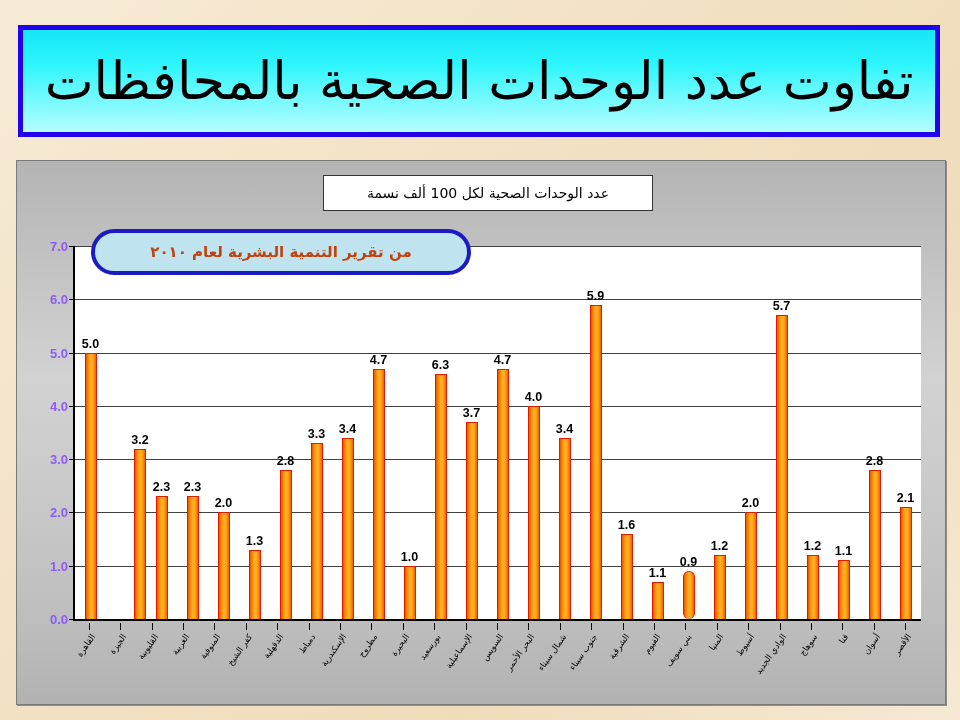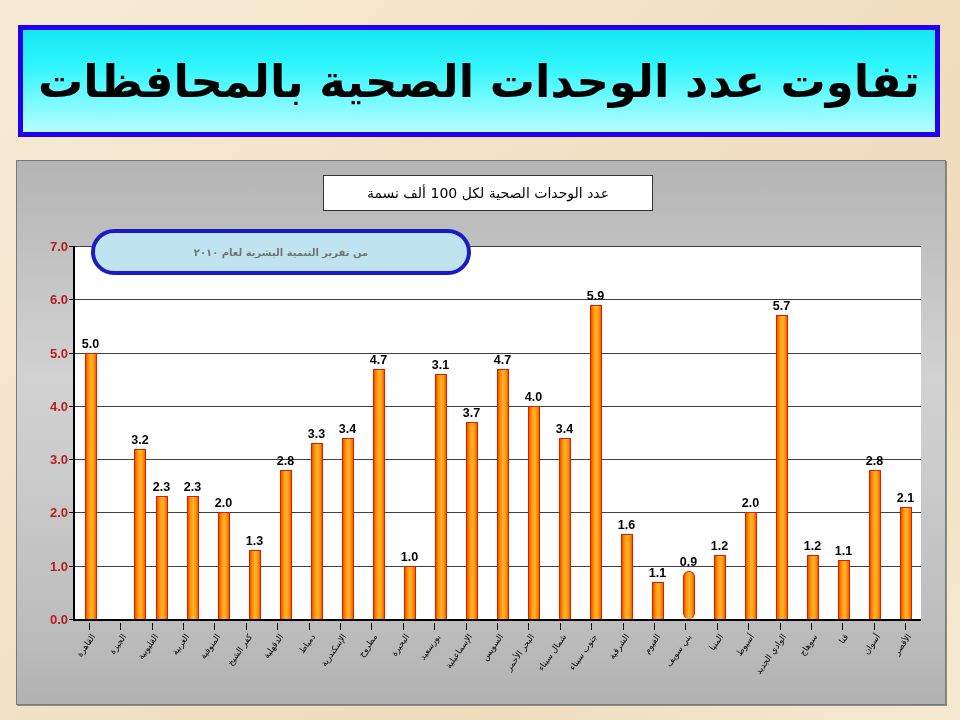--- a/index.html
+++ b/index.html
@@ -21,21 +21,21 @@
     background:#2200ee;
     padding:5px;box-sizing:border-box;
   }
   #title-inner{
     width:100%;height:100%;
     background:linear-gradient(180deg,#15e7f5 0%,#2ff6fd 35%,#7dfbff 72%,#b6fdff 100%);
     display:flex;align-items:center;justify-content:center;
     box-sizing:border-box;
   }
   #title-text{
-    font-size:45px;font-weight:bold;color:#000;
+    font-size:52px;font-weight:normal;color:#000;
     font-family:"DejaVu Sans","Liberation Sans",sans-serif;
     letter-spacing:0px;white-space:nowrap;
     direction:rtl;
   }
 
   
   #chart-frame{
     position:absolute;left:16px;top:160px;width:930px;height:545px;
     background:linear-gradient(180deg,#b4b4b4 0%,#c2c2c2 18%,#d2d2d2 40%,#c9c9c9 62%,#bdbdbd 85%,#b2b2b2 100%);
     border:1px solid #7a7a7a;
@@ -58,42 +58,42 @@
   
   #callout{
     position:absolute;left:74px;top:68px;width:380px;height:46px;
     background:#bfe4ef;
     border:4px solid #1b1bc4;
     border-radius:23px;
     display:flex;align-items:center;justify-content:center;
     box-sizing:border-box;z-index:40;
   }
   #callout-text{
-    font-size:10px;font-weight:bold;color:#737373;direction:rtl;white-space:nowrap;
+    font-size:15px;font-weight:bold;color:#c2410c;direction:rtl;white-space:nowrap;
     font-family:"DejaVu Sans","Liberation Sans",sans-serif;
   }
 
   
   #plot-wrap{
     position:absolute;left:56px;top:85px;width:848px;height:375px;
   }
   #plot{
     position:absolute;left:0;top:0;width:100%;height:100%;
     background:#ffffff;
     border-left:2px solid #000;
     border-bottom:2px solid #000;
     box-sizing:border-box;
   }
   .gridline{
     position:absolute;left:0;width:100%;height:1px;background:#000;opacity:.75;
   }
   .ytick-label{
     position:absolute;right:100%;margin-right:7px;
     transform:translateY(-50%);
-    font-size:13px;font-weight:bold;color:#b91c1c;
+    font-size:13px;font-weight:bold;color:#8b5cf6;
     white-space:nowrap;direction:ltr;
   }
   .ytick-mark{
     position:absolute;right:100%;width:6px;height:1px;background:#000;
   }
 
   
   #bars{
     position:absolute;left:0;bottom:0;width:100%;height:100%;
     display:flex;align-items:flex-end;justify-content:space-around;
@@ -237,21 +237,21 @@
                 <div class="bar-value">4.7</div>
               </div>
             </div>
             <div class="bar-slot">
               <div class="bar" title="البحيرة: 1.0" style="height: 14.2857%;">
                 <div class="bar-value">1.0</div>
               </div>
             </div>
             <div class="bar-slot">
               <div class="bar" title="بورسعيد: 4.6" style="height: 65.7143%;">
-                <div class="bar-value">3.1</div>
+                <div class="bar-value">6.3</div>
               </div>
             </div>
             <div class="bar-slot">
               <div class="bar" title="الإسماعيلية: 3.7" style="height: 52.8571%;">
                 <div class="bar-value">3.7</div>
               </div>
             </div>
             <div class="bar-slot">
               <div class="bar" title="السويس: 4.7" style="height: 67.1429%;">
                 <div class="bar-value">4.7</div>

